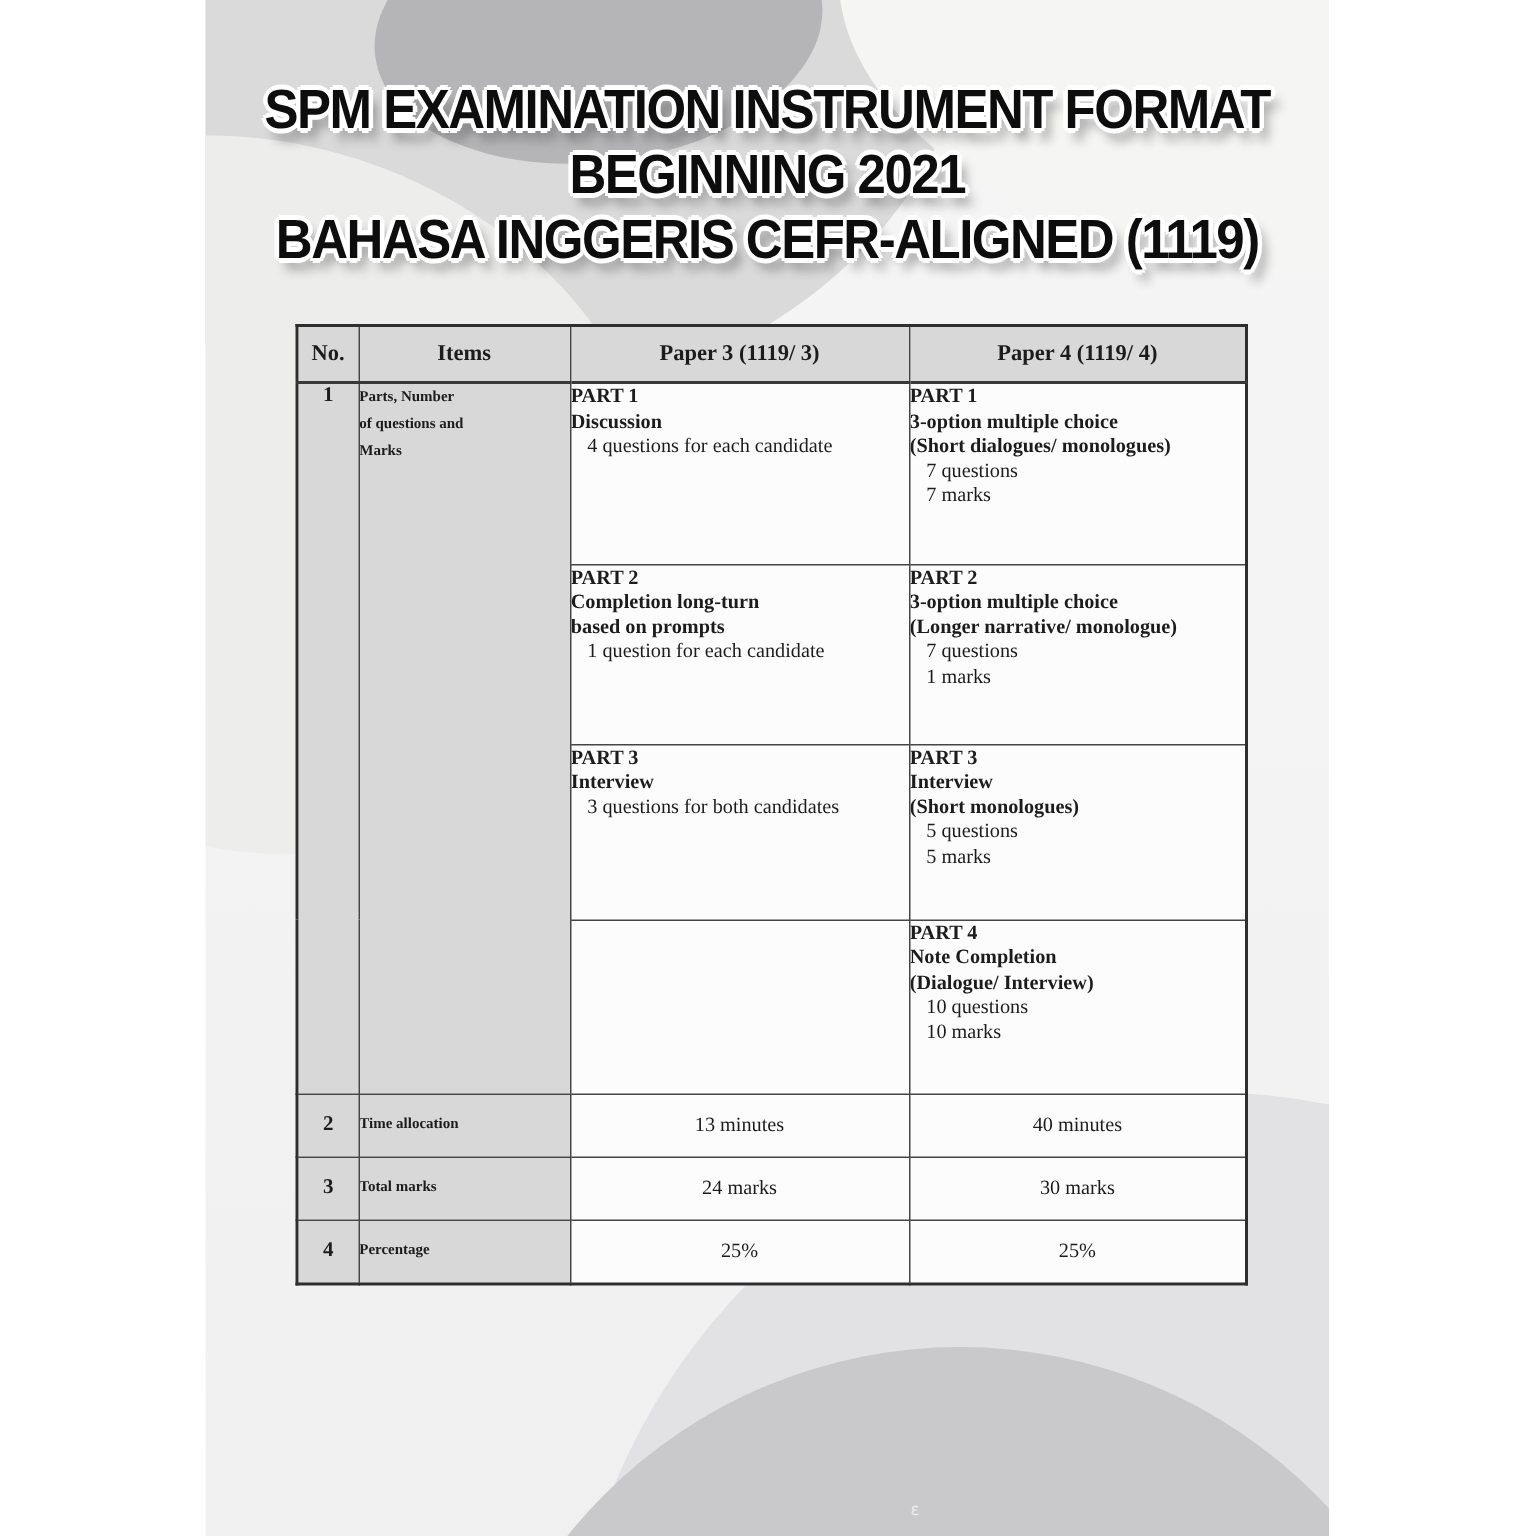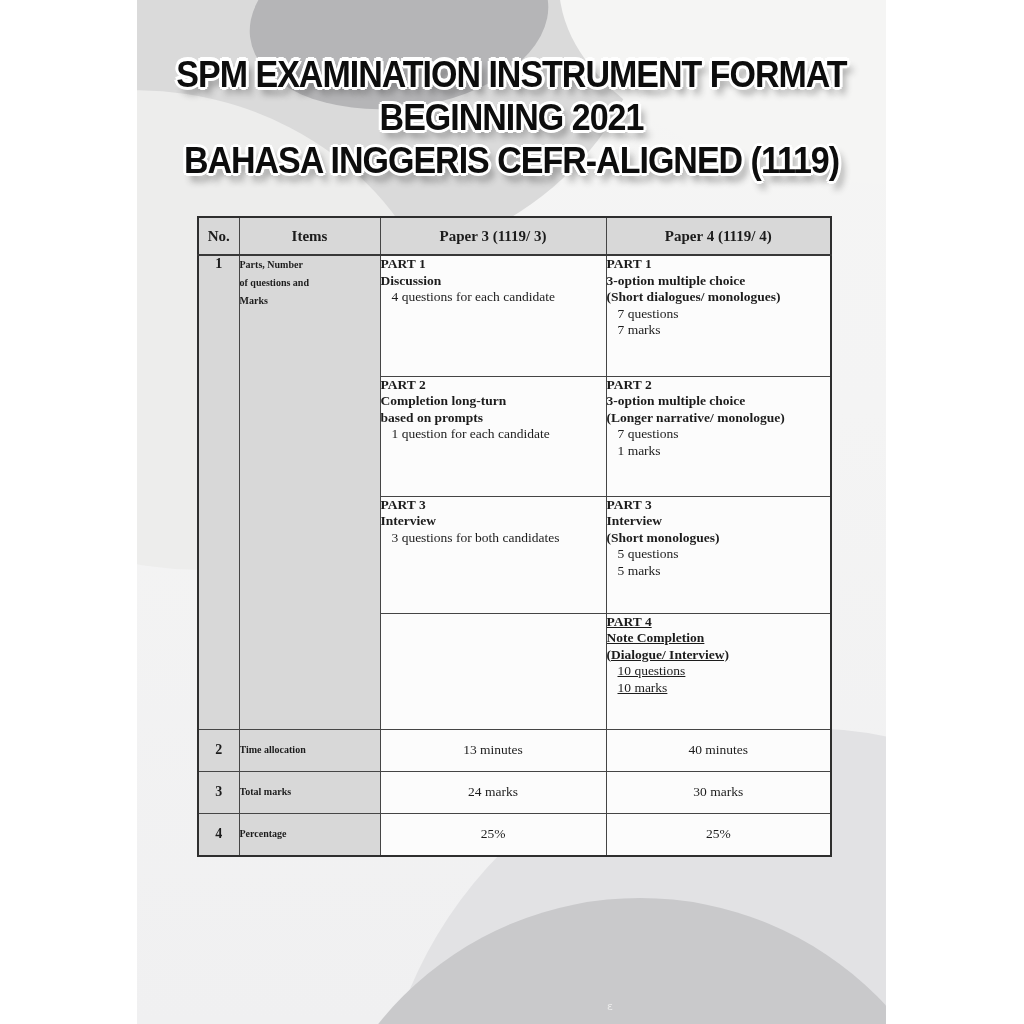--- a/index.html
+++ b/index.html
@@ -62,21 +62,21 @@
     border-bottom:2px solid #383838;
   }
   td.no-cell{background:#d8d8d8;text-align:center;font-weight:bold;font-size:14px;}
   td.item-cell{background:#d8d8d8;font-weight:bold;font-size:10px;padding-left:9px;padding-right:4px;line-height:18px;}
   td.top{vertical-align:top;padding-top:14px;}
   td.mid{vertical-align:middle;}
   td.part-cell{vertical-align:top;padding-top:13px;line-height:16.5px;background:#fcfcfc;}
   .b-lines{font-weight:bold;}
   .r-lines{font-weight:normal;padding-left:11px;}
   td.val-cell{text-align:center;vertical-align:middle;background:#fcfcfc;}
-  tr.sub1{height:121px;} tr.sub2{height:120px;} tr.sub3{height:117px;} tr.sub4{height:116px;text-decoration:underline;}
+  tr.sub1{height:121px;} tr.sub2{height:120px;} tr.sub3{height:117px;} tr.sub4{height:116px;}
   tr.short1{height:42px;} tr.short2{height:42px;} tr.short3{height:43px;}
   
   .speck{position:absolute;font-size:11px;color:#c6c6c6;opacity:.6;font-family:"DejaVu Sans",sans-serif;}
   .speck-bottom{left:470px;top:1000px;color:#efefef;opacity:.9;}
 </style>
 </head>
 <body>
 
 <div class="canvas">
   <div class="photo">

